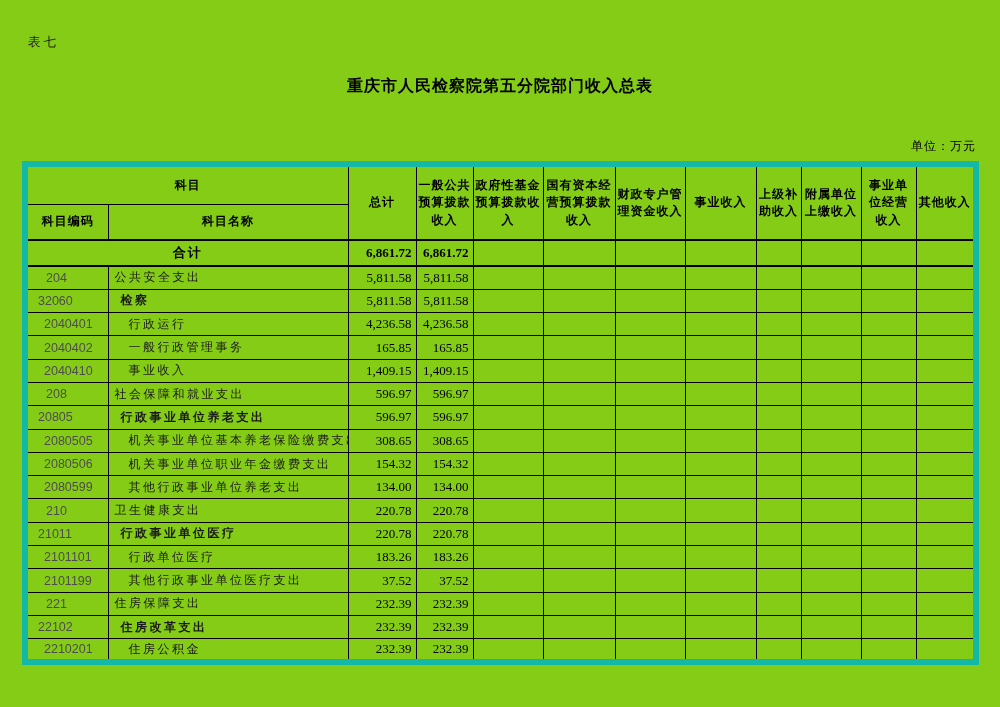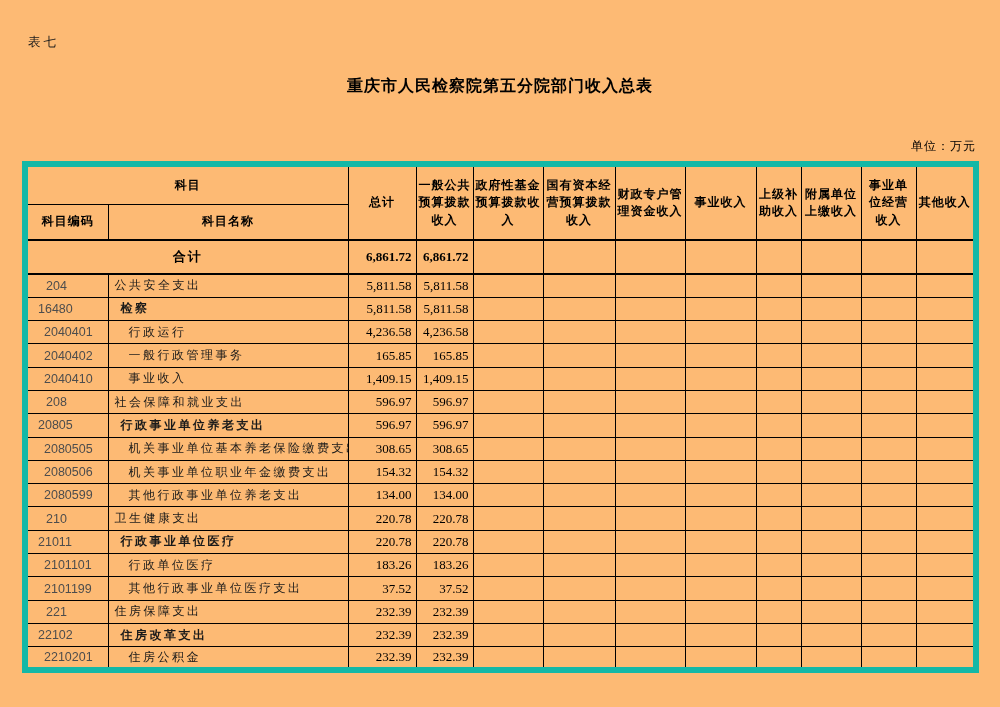--- a/index.html
+++ b/index.html
@@ -1,21 +1,21 @@
 <!DOCTYPE html>
 <html><head>
 <meta charset="utf-8">
 <style>
   * { margin: 0; padding: 0; box-sizing: border-box; }
   html, body { background: #e8e8e8; }
   .sheet {
     position: relative;
     width: 1000px;
     height: 707px;
-    background: #fdba74;
+    background: #84cc16;
     font-family: "Liberation Serif", "DejaVu Serif", serif;
     color: #000;
     overflow: hidden;
   }
   .table-label {
     position: absolute;
     left: 28px;
     top: 34px;
     font-size: 12.5px;
     letter-spacing: 3px;
@@ -58,21 +58,21 @@
     font-weight: bold;
     text-align: center;
     vertical-align: middle;
     letter-spacing: 1px;
     white-space: normal;
     line-height: 1.45;
     padding: 1px 2px;
   }
   tr.hdr-row-1 { height: 40px; }
   tr.hdr-row-2 { height: 36px; }
-  tr.total-row { height: 34px; }
+  tr.total-row { height: 26px; }
   tr.total-row td { border-top: 2px solid #000; border-bottom: 2px solid #000; }
   .income-table tbody tr.data-row { height: 23.3px; }
   td.total-label {
     text-align: center;
     font-weight: bold;
     font-size: 13px;
     letter-spacing: 2px;
   }
   td.num-cell {
     text-align: right;
@@ -167,21 +167,21 @@
           <td></td>
           <td></td>
           <td></td>
           <td></td>
           <td></td>
           <td></td>
           <td></td>
           <td></td>
         </tr>
         <tr class="data-row">
-          <td class="code-cell lvl2">16480</td>
+          <td class="code-cell lvl2">32060</td>
           <td class="name-cell lvl2">检察</td>
           <td class="num-cell">5,811.58</td>
           <td class="num-cell">5,811.58</td>
           <td></td>
           <td></td>
           <td></td>
           <td></td>
           <td></td>
           <td></td>
           <td></td>

